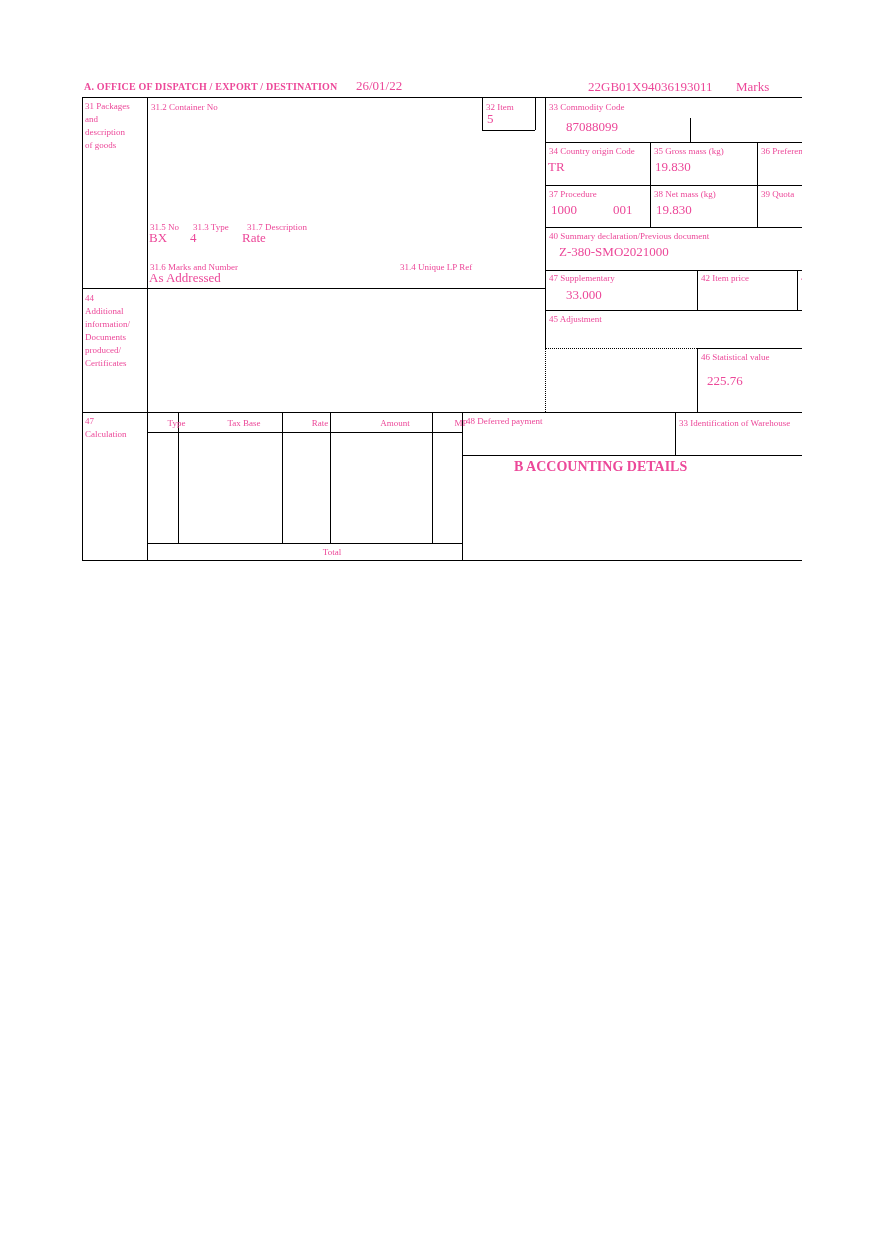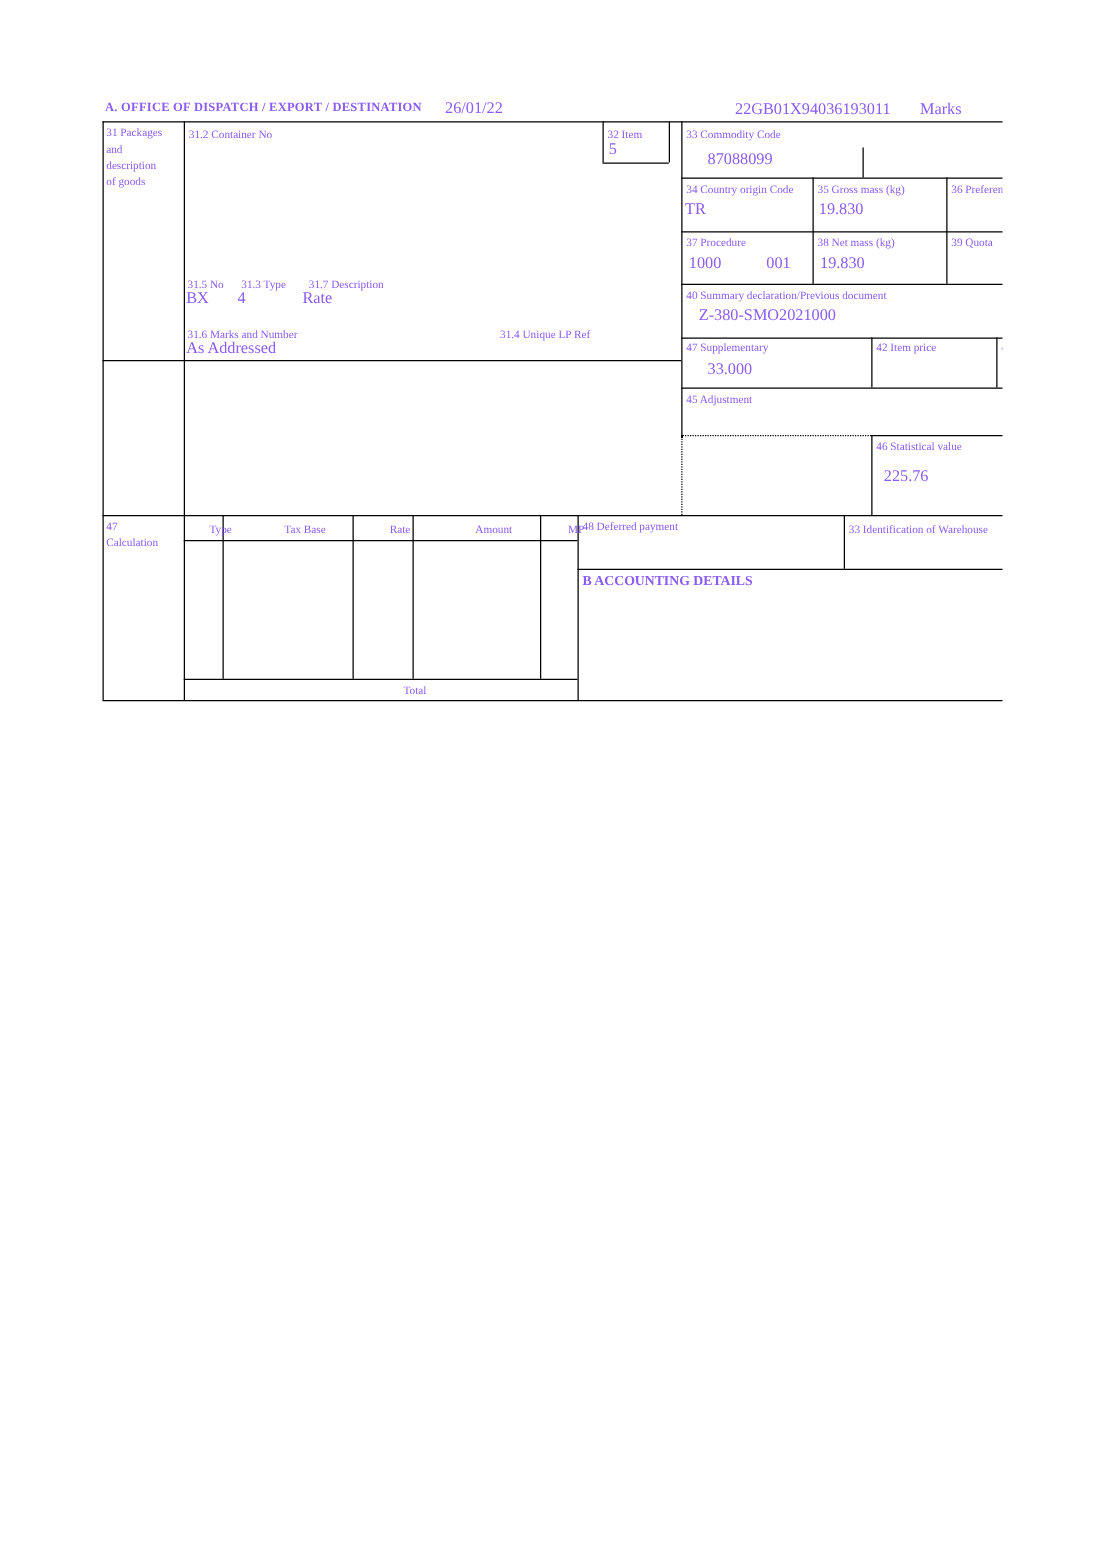--- a/index.html
+++ b/index.html
@@ -1,30 +1,30 @@
 <!DOCTYPE html>
 <html><head>
 <meta charset="utf-8">
 <style>
   * { margin:0; padding:0; box-sizing:border-box; }
   html,body { background:#ffffff; }
   .page {
     position:relative; width:802px; height:1250px; background:#ffffff;
-    font-family:"Liberation Serif", serif; color:#8b5cf6; overflow:hidden;
+    font-family:"Liberation Serif", serif; color:#ec4899; overflow:hidden;
   }
   .hl { position:absolute; height:0; border-top:1px solid #000; }
   .vl { position:absolute; width:0; border-left:1px solid #000; }
   .dot-h { border-top:1px dotted #000; }
   .dot-v { border-left:1px dotted #000; }
   .lbl  { position:absolute; font-size:9px;  line-height:10px; white-space:nowrap; }
   .val  { position:absolute; font-size:13px; line-height:14px; white-space:nowrap; }
   .side { position:absolute; font-size:9px;  line-height:13px; white-space:pre-line; }
   .colh { position:absolute; font-size:9px;  line-height:10px; text-align:center;margin-left:14px; }
   .title{ position:absolute; font-size:10px; font-weight:bold; letter-spacing:.2px; white-space:nowrap; }
-  .acct { position:absolute; font-size:11px; font-weight:bold; white-space:nowrap; }
+  .acct { position:absolute; font-size:14px; font-weight:bold; white-space:nowrap;margin-left:48px; }
 </style>
 </head>
 <body>
 
 <div class="page">
 
   <div class="title" style="left:84px;top:81px">A.  OFFICE OF DISPATCH / EXPORT / DESTINATION</div>
   <div class="val" style="left:356px;top:79px">26/01/22</div>
   <div class="val" style="left:588px;top:80px">22GB01X94036193011</div>
   <div class="val" style="left:736px;top:80px">Marks</div>
@@ -62,20 +62,26 @@
   <div class="vl" style="left:282px;top:412px;height:131px"></div>
   <div class="vl" style="left:330px;top:412px;height:131px"></div>
   <div class="vl" style="left:432px;top:412px;height:131px"></div>
   <div class="vl" style="left:462px;top:412px;height:148px"></div>
   <div class="vl" style="left:675px;top:412px;height:43px"></div>
 
   <div class="side" style="left:85px;top:100px;width:60px">31 Packages
 and
 description
 of goods</div>
+  <div class="side" style="left:85px;top:292px;width:60px">44
+Additional
+information/
+Documents
+produced/
+Certificates</div>
   <div class="side" style="left:85px;top:415px;width:60px">47
 Calculation</div>
 
   <div class="lbl" style="left:151px;top:102px">31.2 Container No</div>
   <div class="lbl" style="left:486px;top:102px">32 Item</div>
   <div class="val" style="left:487px;top:112px">5</div>
   <div class="lbl" style="left:150px;top:222px">31.5 No</div>
   <div class="lbl" style="left:193px;top:222px">31.3 Type</div>
   <div class="lbl" style="left:247px;top:222px">31.7 Description</div>
   <div class="val" style="left:149px;top:231px">BX</div>

